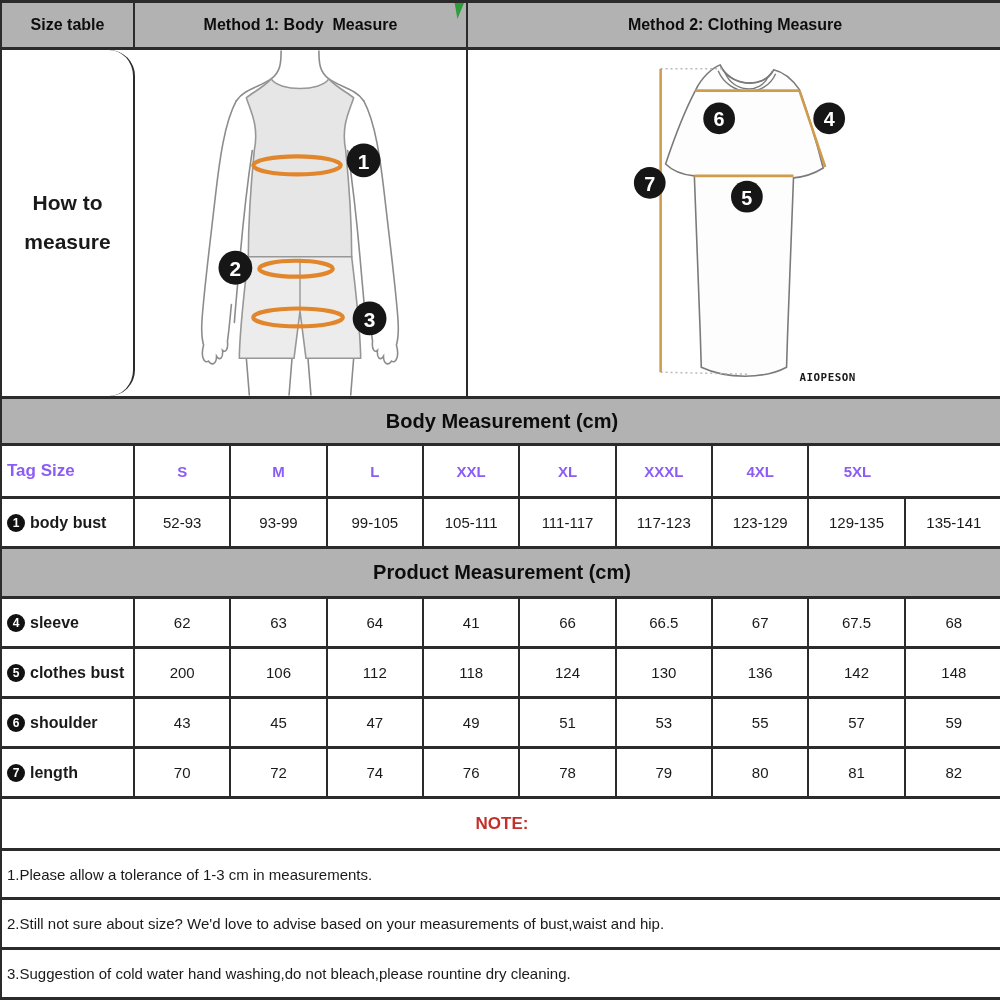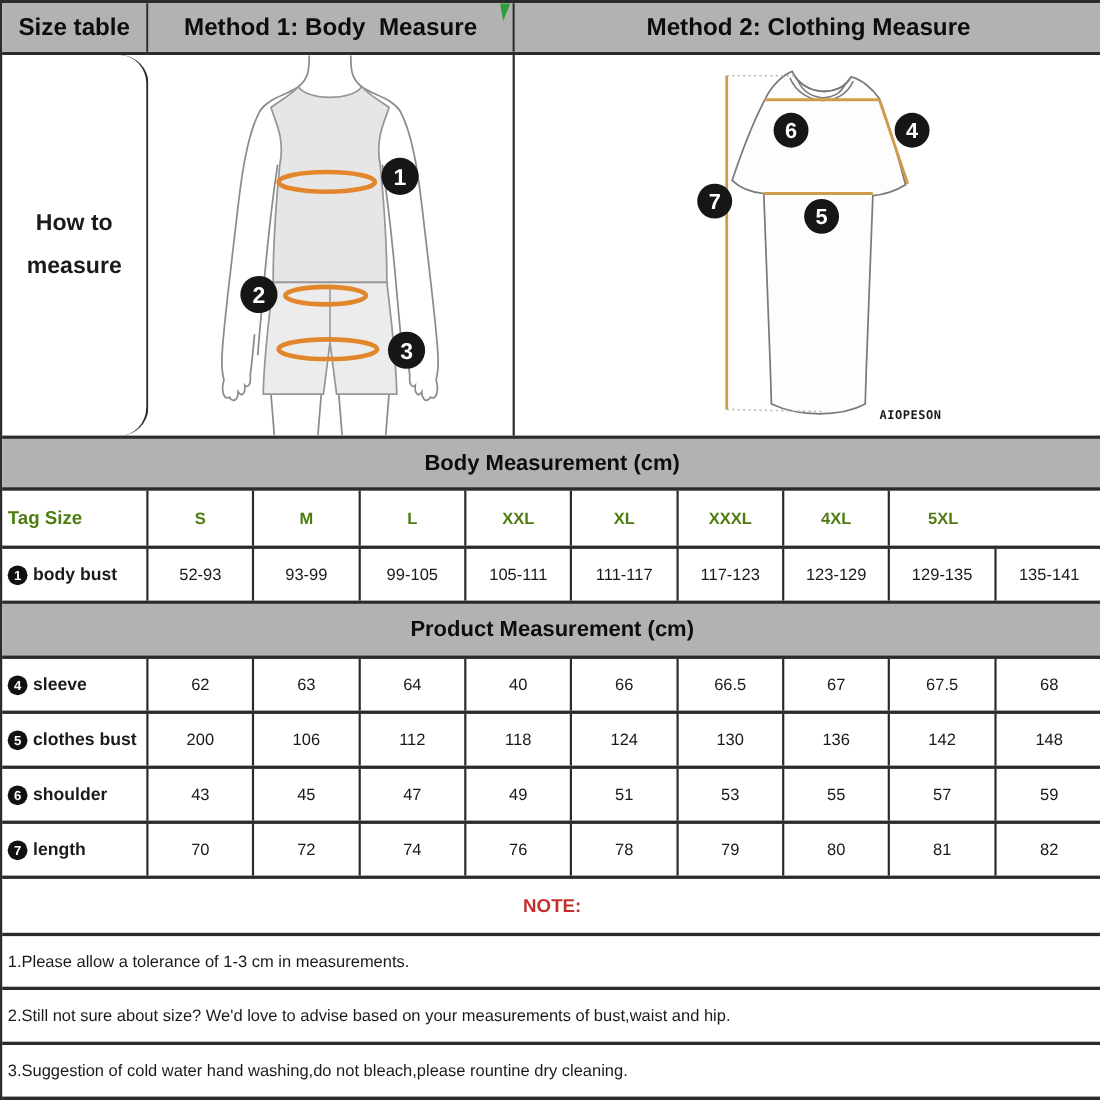--- a/index.html
+++ b/index.html
@@ -6,40 +6,40 @@
   .sheet{position:relative;width:1000px;height:1000px;background:#fff;
     font-family:"Liberation Sans",sans-serif;color:#1a1a1a;
     border-top:3px solid #2b2b2b;border-left:2px solid #2b2b2b;border-right:2px solid #2b2b2b;}
   .sheet *{box-sizing:border-box;}
   
   .r3{display:grid;grid-template-columns:133px 333px 1fr;border-bottom:3px solid #2b2b2b;}
   .r3>div{position:relative;}
   .r3>div:nth-child(1),.r3>div:nth-child(2){border-right:2px solid #2b2b2b;}
   .head3{height:47px;}
   .head3>div{background:#b2b2b2;display:flex;align-items:center;justify-content:center;
-    font-weight:bold;font-size:22px;white-space:pre;color:#0d0d0d;}
+    font-weight:bold;font-size:16px;white-space:pre;color:#0d0d0d;}
   .diag3{height:349px;}
   .howto{display:flex;align-items:center;justify-content:center;text-align:center;
     font-weight:bold;font-size:21px;white-space:pre-line;line-height:1.85;border-radius:26px;}
   .diagcell{overflow:hidden;}
   .diagcell svg{display:block;width:100%;height:100%;}
   .green-tri{position:absolute;top:0;right:2px;width:11px;height:16px;background:#2e9e3a;
     clip-path:polygon(15% 0,100% 0,40% 100%);}
   
   .title{height:47px;background:#b2b2b2;border-bottom:3px solid #2b2b2b;display:flex;
     align-items:center;justify-content:center;font-weight:bold;font-size:20px;color:#0d0d0d;}
   .title.t2{height:50px;}
   
   .mrow{display:grid;grid-template-columns:133px repeat(9,1fr);height:50px;border-bottom:3px solid #2b2b2b;}
   .mrow.sizes{height:53px;}
   .mrow>div{border-right:2px solid #2b2b2b;display:flex;align-items:center;justify-content:center;
     font-size:15px;}
   .mrow>div:last-child{border-right:none;}
   .mrow .lab{justify-content:flex-start;padding-left:5px;font-weight:bold;font-size:16px;}
-  .red{color:#4d7c0f;font-weight:bold;}
+  .red{color:#8b5cf6;font-weight:bold;}
   .mrow.sizes .lab{font-size:17px;}
   .mk{display:inline-flex;width:18px;height:18px;border-radius:50%;background:#111;color:#fff;
     font-size:12px;font-weight:bold;align-items:center;justify-content:center;margin-right:5px;flex:0 0 18px;}
   
   .notetitle{height:52px;border-bottom:3px solid #2b2b2b;display:flex;align-items:center;
     justify-content:center;font-size:17px;font-weight:bold;color:#c3302c;}
   .note{border-bottom:3px solid #2b2b2b;display:flex;align-items:center;padding-left:5px;font-size:15px;}
   .n1{height:49px;} .n2{height:50px;} .n3{height:47px;border-bottom:none;}
   .strip{height:6px;background:#8f8f8f;border-top:3px solid #2b2b2b;}
 </style>
@@ -174,21 +174,21 @@
   <div class="title t2">Product Measurement (cm)</div>
 
   <div class="mrow">
     <div class="lab">
       <span class="mk">4</span>
       <span>sleeve</span>
     </div>
     <div>62</div>
     <div>63</div>
     <div>64</div>
-    <div>40</div>
+    <div>41</div>
     <div>66</div>
     <div>66.5</div>
     <div>67</div>
     <div>67.5</div>
     <div>68</div>
   </div>
 
   <div class="mrow">
     <div class="lab">
       <span class="mk">5</span>

